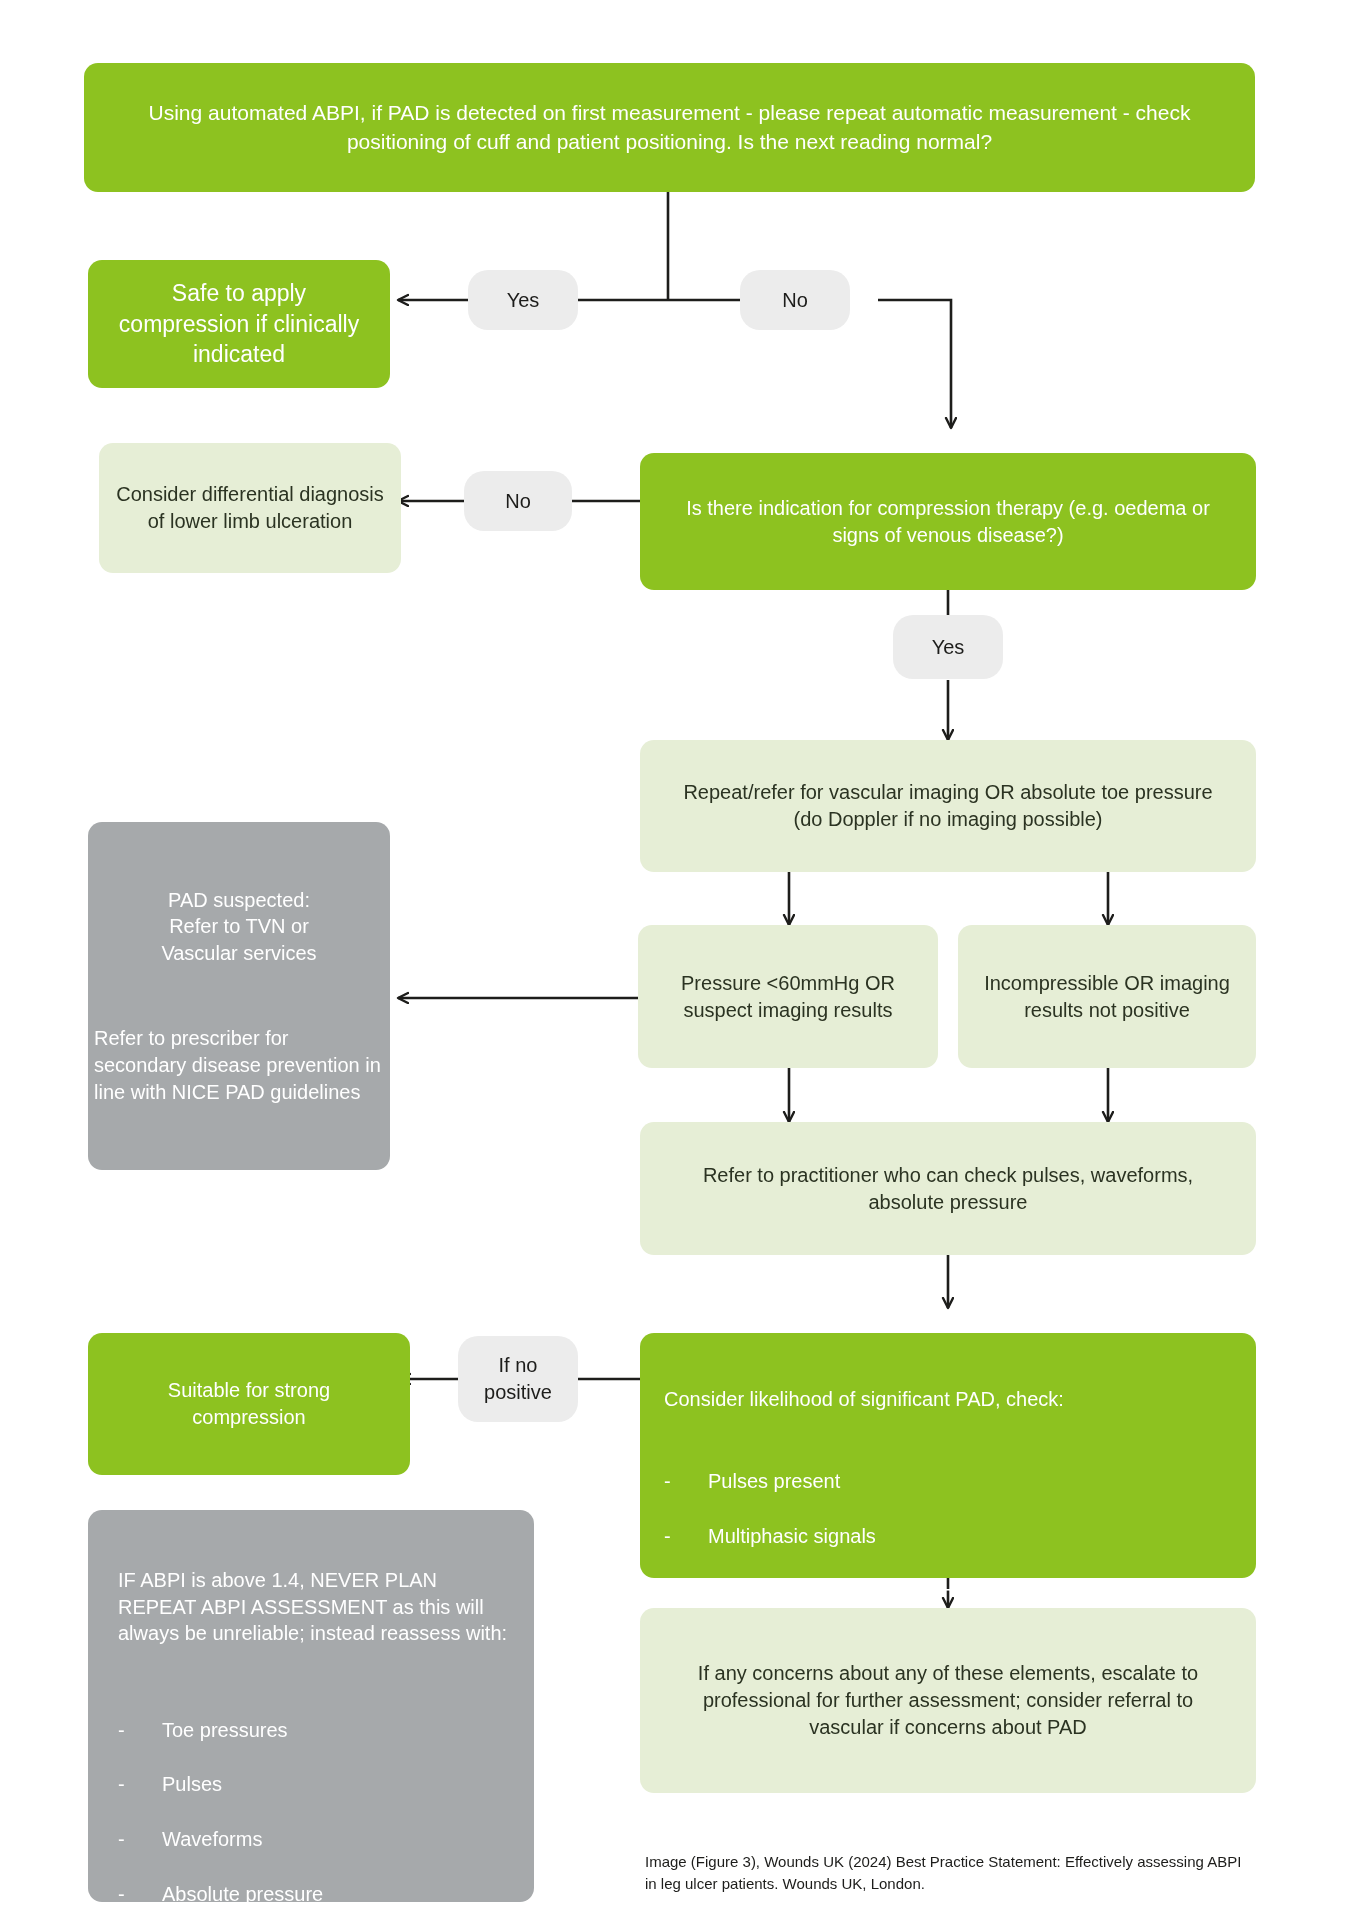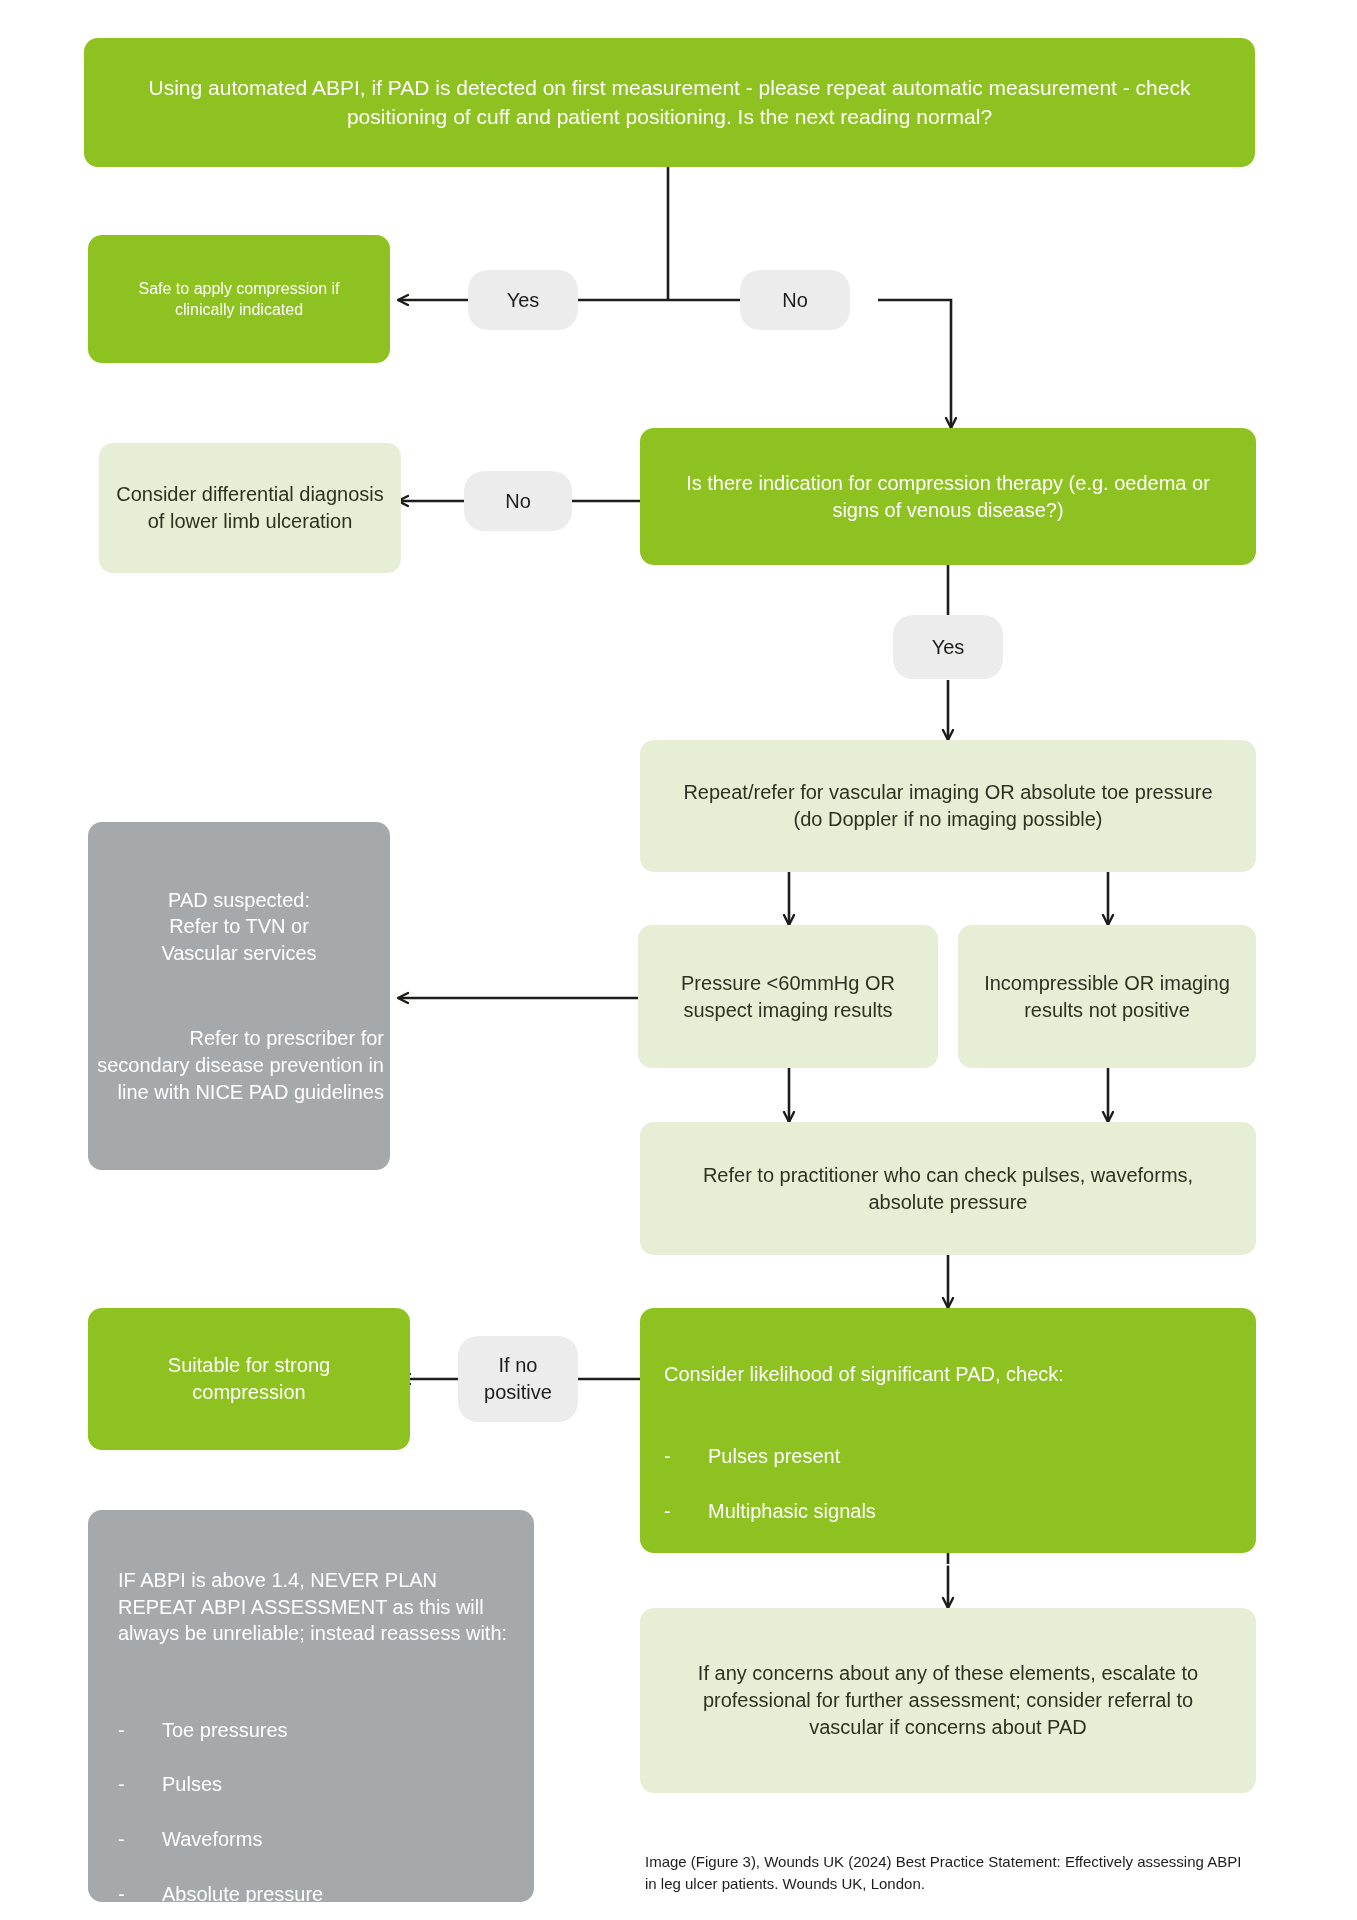--- a/index.html
+++ b/index.html
@@ -24,20 +24,21 @@
     align-items: center;
     justify-content: center;
     text-align: center;
     border-radius: 14px;
     line-height: 1.34;
     white-space: pre-line;
   }
   .green {
     background: #8dc220;
     color: #ffffff;
+    margin-top: 25px;
   }
   .lightgreen {
     background: #e6eed6;
     color: #2b3322;
   }
   .grey {
     background: #a6a9ab;
     color: #ffffff;
   }
   .pill {
@@ -148,21 +149,21 @@
   </div>
 
   <div class="node pill" style="left:468px; top:270px; width:110px; height:60px; font-size:20px;">
     <span>Yes</span>
   </div>
 
   <div class="node pill" style="left:740px; top:270px; width:110px; height:60px; font-size:20px;">
     <span>No</span>
   </div>
 
-  <div class="node green" style="left:88px; top:235px; width:302px; height:128px; font-size:16px; padding:4px 22px;text-align:center;">
+  <div class="node green" style="left:88px; top:235px; width:302px; height:128px; font-size:23px; padding:4px 22px;text-align:center;">
     <span>Safe to apply compression if clinically indicated</span>
   </div>
 
   <div class="node lightgreen" style="left:99px; top:443px; width:302px; height:130px; font-size:20px; padding:0 16px;">
     <span>Consider differential diagnosis of lower limb ulceration</span>
   </div>
 
   <div class="node pill" style="left:464px; top:471px; width:108px; height:60px; font-size:20px;">
     <span>No</span>
   </div>
@@ -177,21 +178,21 @@
 
   <div class="node lightgreen" style="left:640px; top:740px; width:616px; height:132px; font-size:20px; padding:0 38px;">
     <span>Repeat/refer for vascular imaging OR absolute toe pressure (do Doppler if no imaging possible)</span>
   </div>
 
   <div class="node grey left-align" style="left:88px; top:822px; width:302px; height:348px; font-size:20px; padding:24px 6px; flex-direction:column; justify-content:center; align-items:center;gap:16px;">
     <span class="pad-box-inner" style="text-align:center;">PAD suspected:
 Refer to TVN  or
 Vascular services</span>
     <span style="display:block; height:26px;"></span>
-    <span class="pad-box-inner" style="text-align:right;">Refer to prescriber for secondary disease prevention in line with NICE PAD guidelines</span>
+    <span class="pad-box-inner" style="text-align:left;">Refer to prescriber for secondary disease prevention in line with NICE PAD guidelines</span>
   </div>
 
   <div class="node lightgreen" style="left:638px; top:925px; width:300px; height:143px; font-size:20px; padding:0 24px;">
     <span>Pressure &lt;60mmHg OR suspect imaging results</span>
   </div>
 
   <div class="node lightgreen" style="left:958px; top:925px; width:298px; height:143px; font-size:20px; padding:0 24px;">
     <span>Incompressible OR imaging results not positive</span>
   </div>
 

